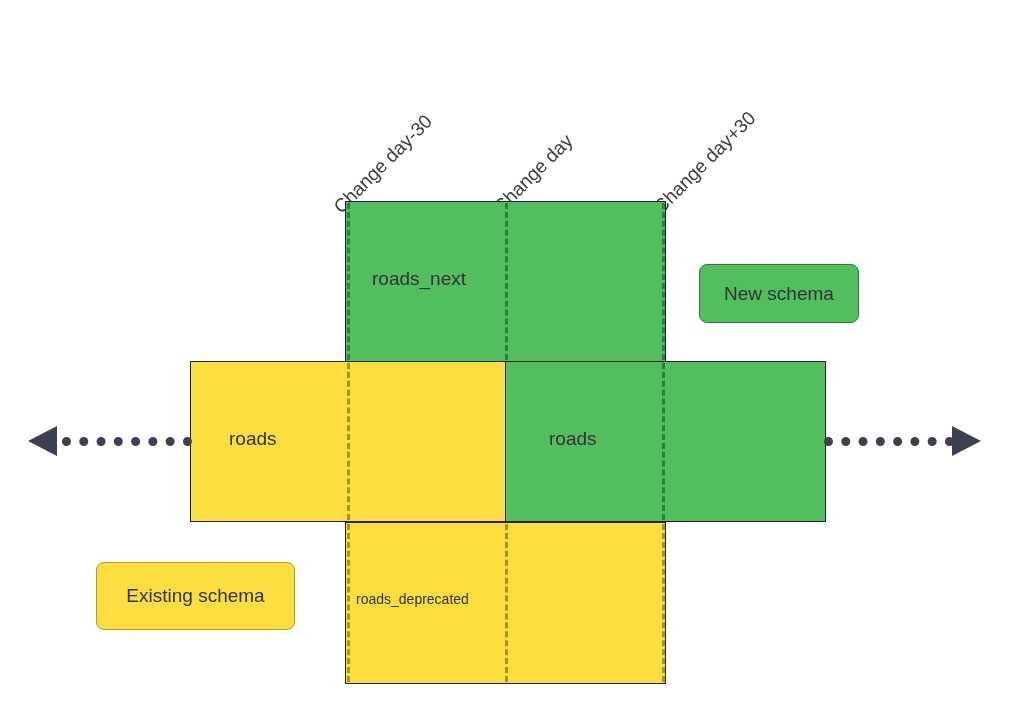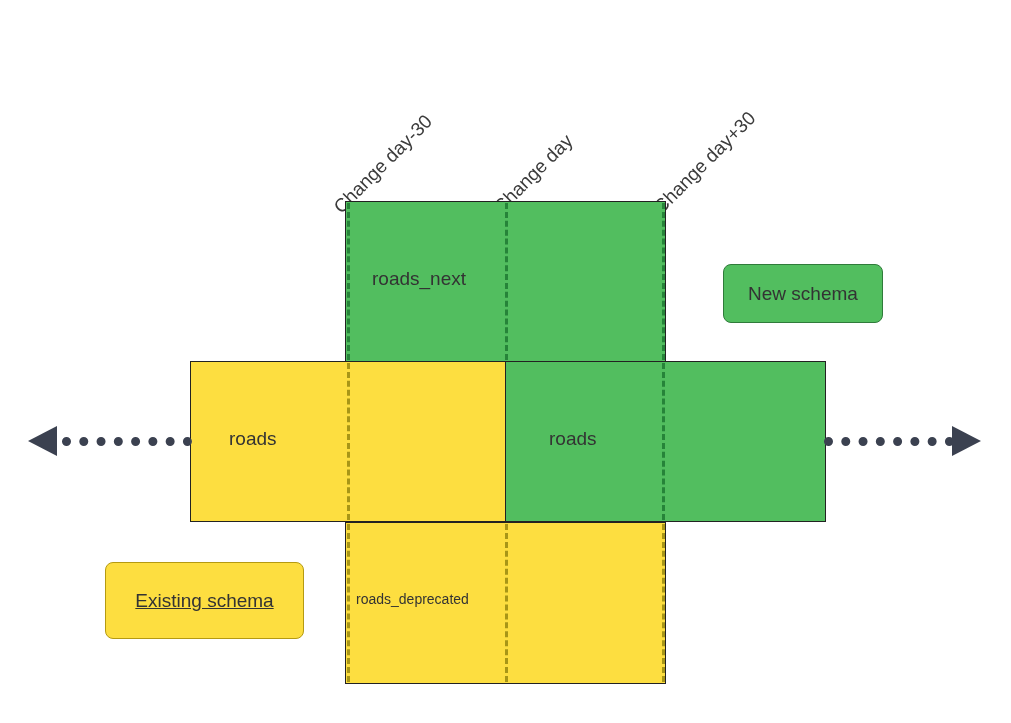--- a/index.html
+++ b/index.html
@@ -125,21 +125,21 @@
   <div class="dash dash-yellow" style="left:505px; top:524px; height:158px;"></div>
   <div class="dash dash-yellow" style="left:662px; top:524px; height:158px;"></div>
   <div class="block-label label-small" style="left:356px; top:592px;">roads_deprecated</div>
 
   <div class="arrowhead arrow-left" style="left:28px; top:426px;"></div>
   <div class="dotline" style="left:62px; top:437px; width:130px;"></div>
 
   <div class="dotline" style="left:824px; top:437px; width:130px;"></div>
   <div class="arrowhead arrow-right" style="left:952px; top:426px;"></div>
 
-  <div class="legend-chip legend-green" style="left:723px; top:264px; width:160px; height:59px;">
+  <div class="legend-chip legend-green" style="left:699px; top:264px; width:160px; height:59px;">
     <span>New schema</span>
   </div>
 
-  <div class="legend-chip legend-yellow" style="left:105px; top:562px; width:199px; height:77px;text-decoration:underline;">
+  <div class="legend-chip legend-yellow" style="left:96px; top:562px; width:199px; height:68px;">
     <span>Existing schema</span>
   </div>
 
 </div>
 
 </body></html>

